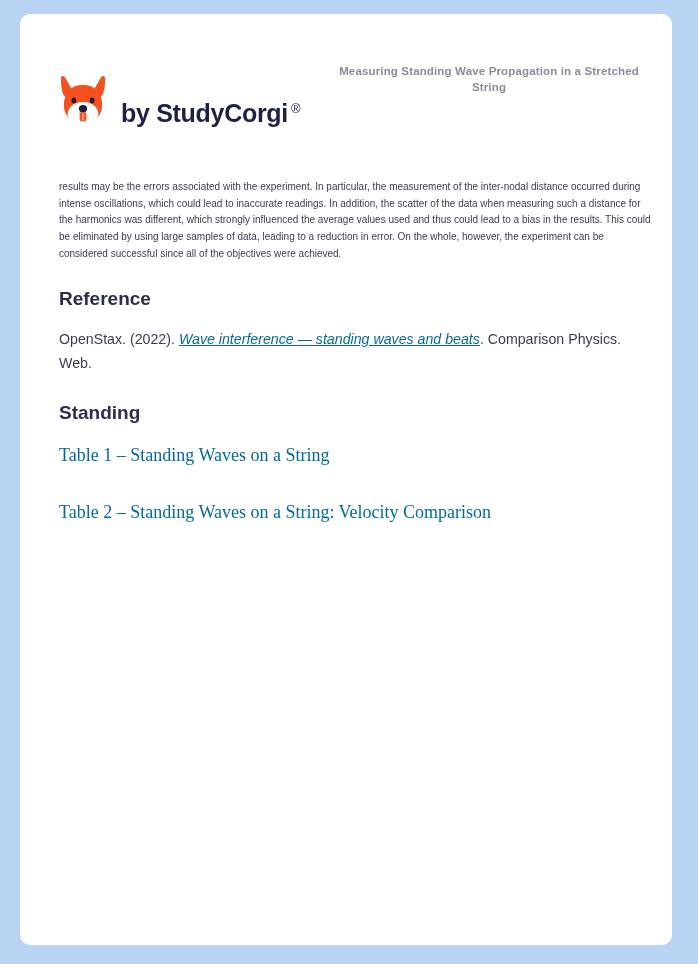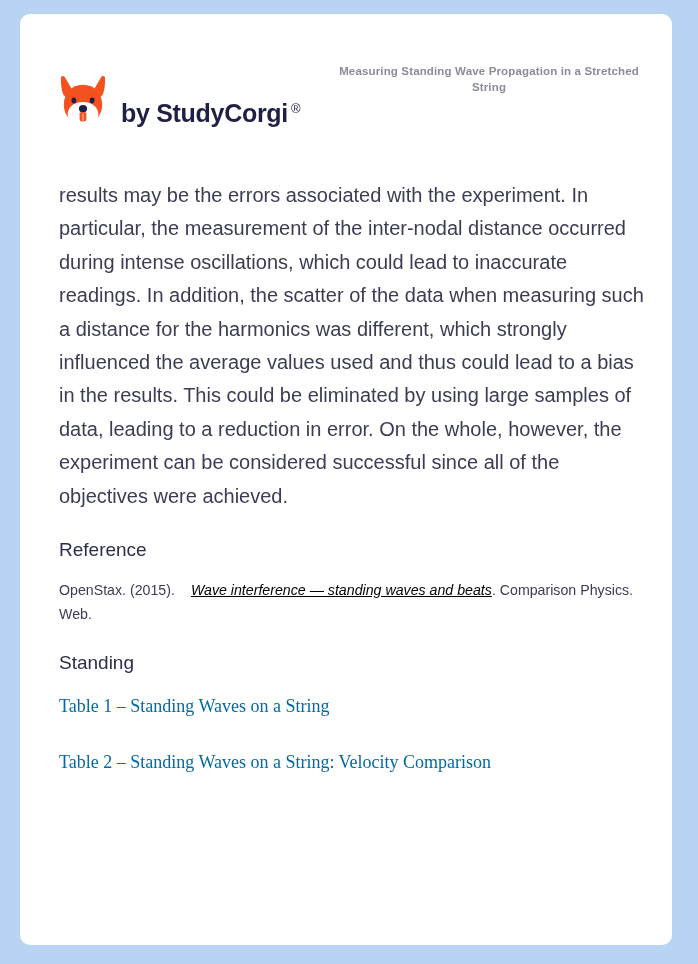--- a/index.html
+++ b/index.html
@@ -83,44 +83,43 @@
   }
 
   
   .doc-body {
     position: absolute;
     left: 39px;
     top: 165px;
     width: 594px;
   }
   .para {
-    font-size: 20px;
+    font-size: 10px;
     line-height: 1.67;
     color: #3c3c55;
     margin: 0 0 18px 0;
     text-align: left;
   }
   h2.section-title {
     font-size: 19px;
-    font-weight: normal;
+    font-weight: bold;
     color: #2d2d4e;
     margin: 26px 0 16px 0;
     line-height: 1.2;
   }
   .ref-line {
     font-size: 14.2px;
     line-height: 1.7;
     color: #3c3c55;
     margin: 0;
   }
   .ref-link {
-    color: #000000;
+    color: #0369a1;
     font-style: italic;
     text-decoration: underline;
-    margin-left: 12px;
   }
   .appendix-item {
     font-size: 18px;
     line-height: 1.7;
     color: #0369a1;
     margin: 0 0 26px 0;
     font-family: Liberation Serif, serif;
   }
   .appendix-item.last { margin-bottom: 16px; }
 </style>
@@ -160,21 +159,21 @@
     </div>
 
   </div>
 
   <div class="doc-body">
 
     <p class="para">results may be the errors associated with the experiment. In particular, the measurement of the inter-nodal distance occurred during intense oscillations, which could lead to inaccurate readings. In addition, the scatter of the data when measuring such a distance for the harmonics was different, which strongly influenced the average values used and thus could lead to a bias in the results. This could be eliminated by using large samples of data, leading to a reduction in error. On the whole, however, the experiment can be considered successful since all of the objectives were achieved.</p>
 
     <h2 class="section-title">Reference</h2>
 
-    <p class="ref-line"><span>OpenStax. (2015). </span><a class="ref-link" href="#">Wave interference — standing waves and beats</a><span>. Comparison Physics. Web.</span></p>
+    <p class="ref-line"><span>OpenStax. (2022). </span><a class="ref-link" href="#">Wave interference — standing waves and beats</a><span>. Comparison Physics. Web.</span></p>
 
     <h2 class="section-title">Standing</h2>
 
     <p class="appendix-item">Table 1 – Standing Waves on a String</p>
     <p class="appendix-item last">Table 2 – Standing Waves on a String: Velocity Comparison</p>
 
   </div>
 
 </div>
 

